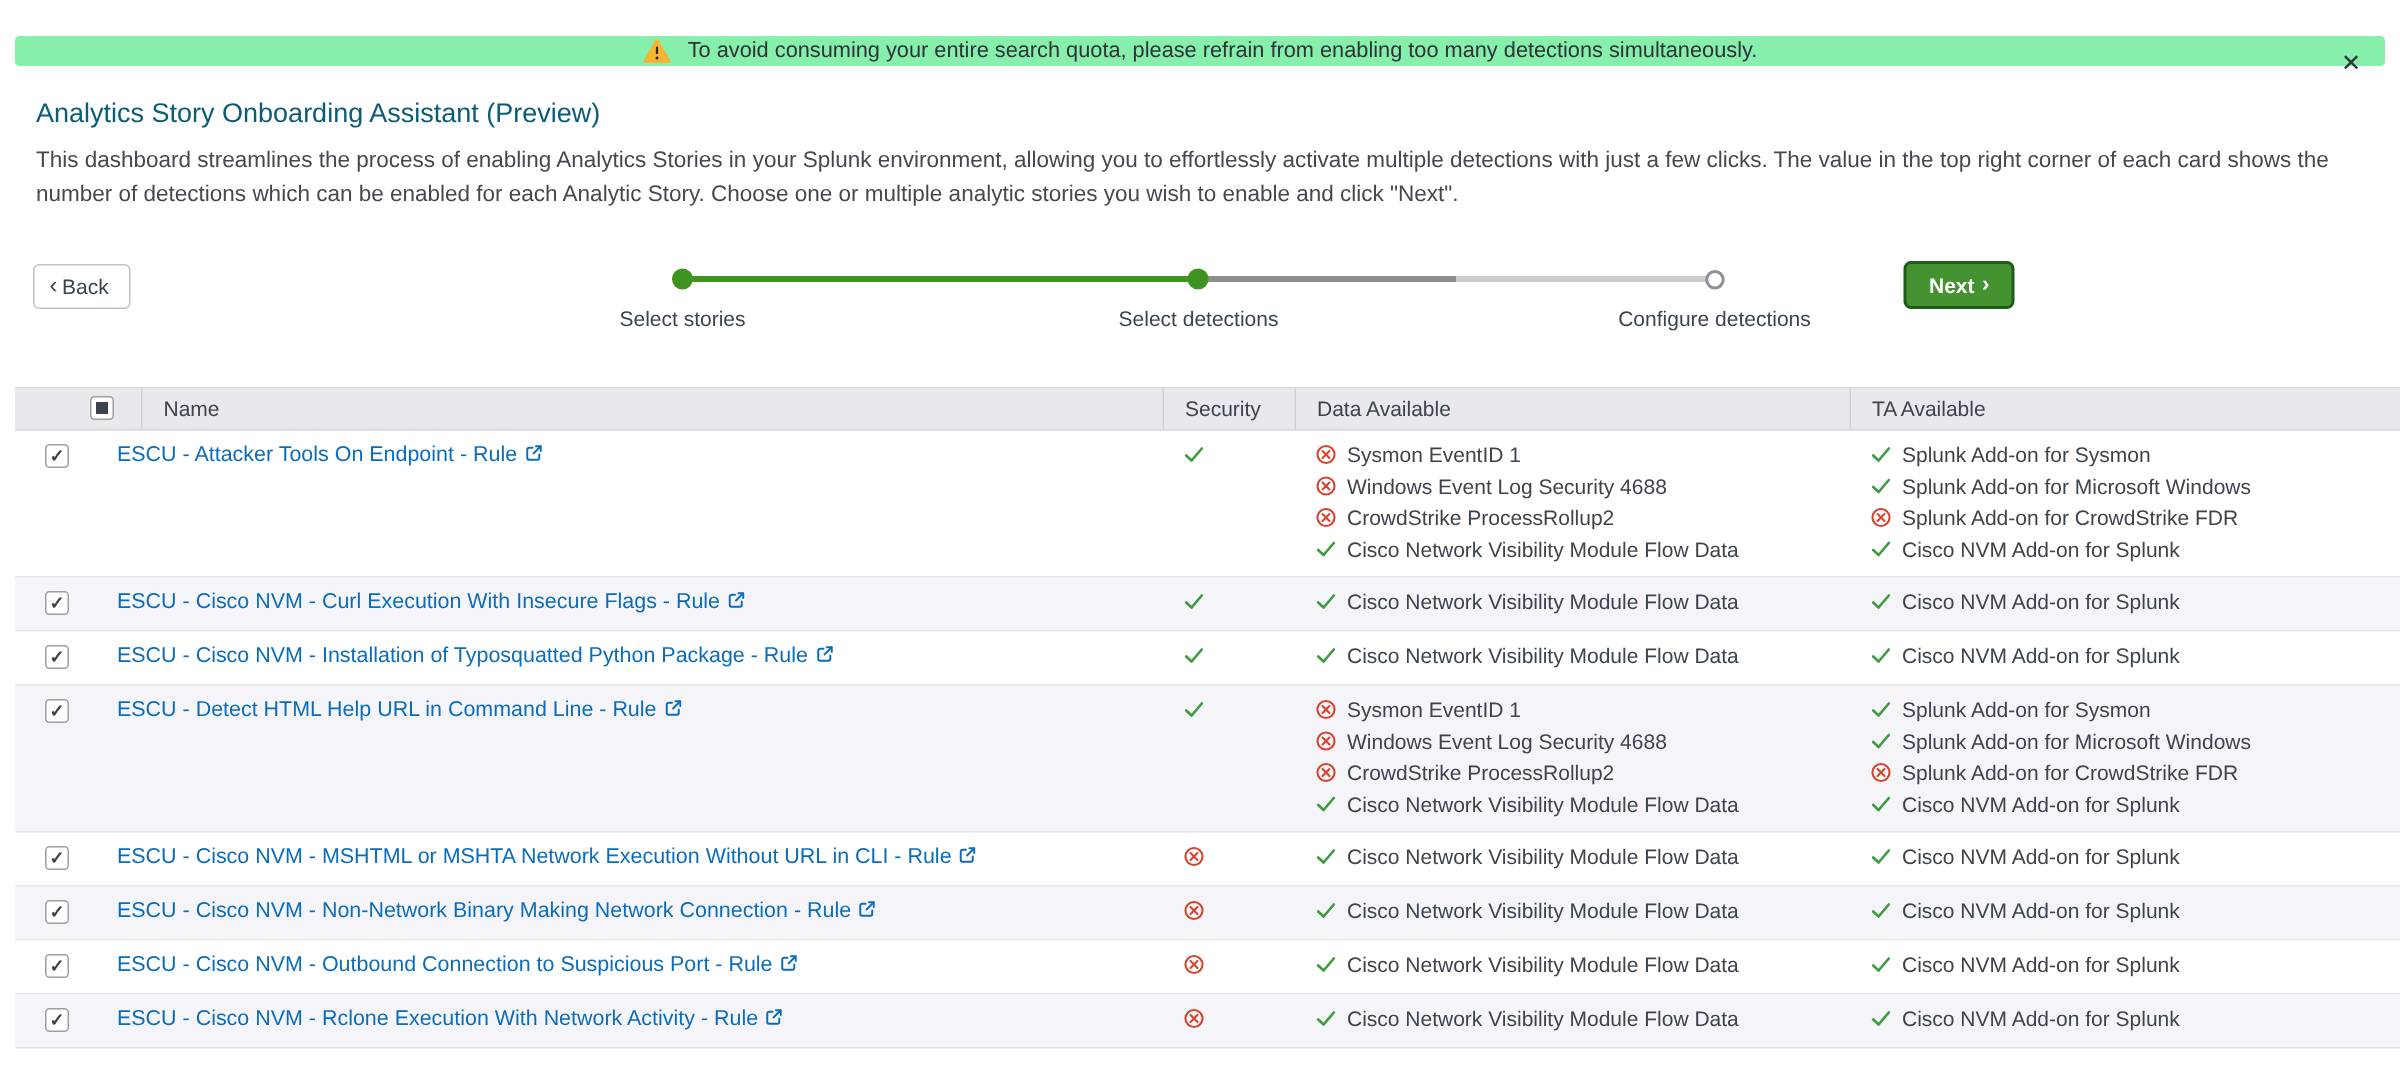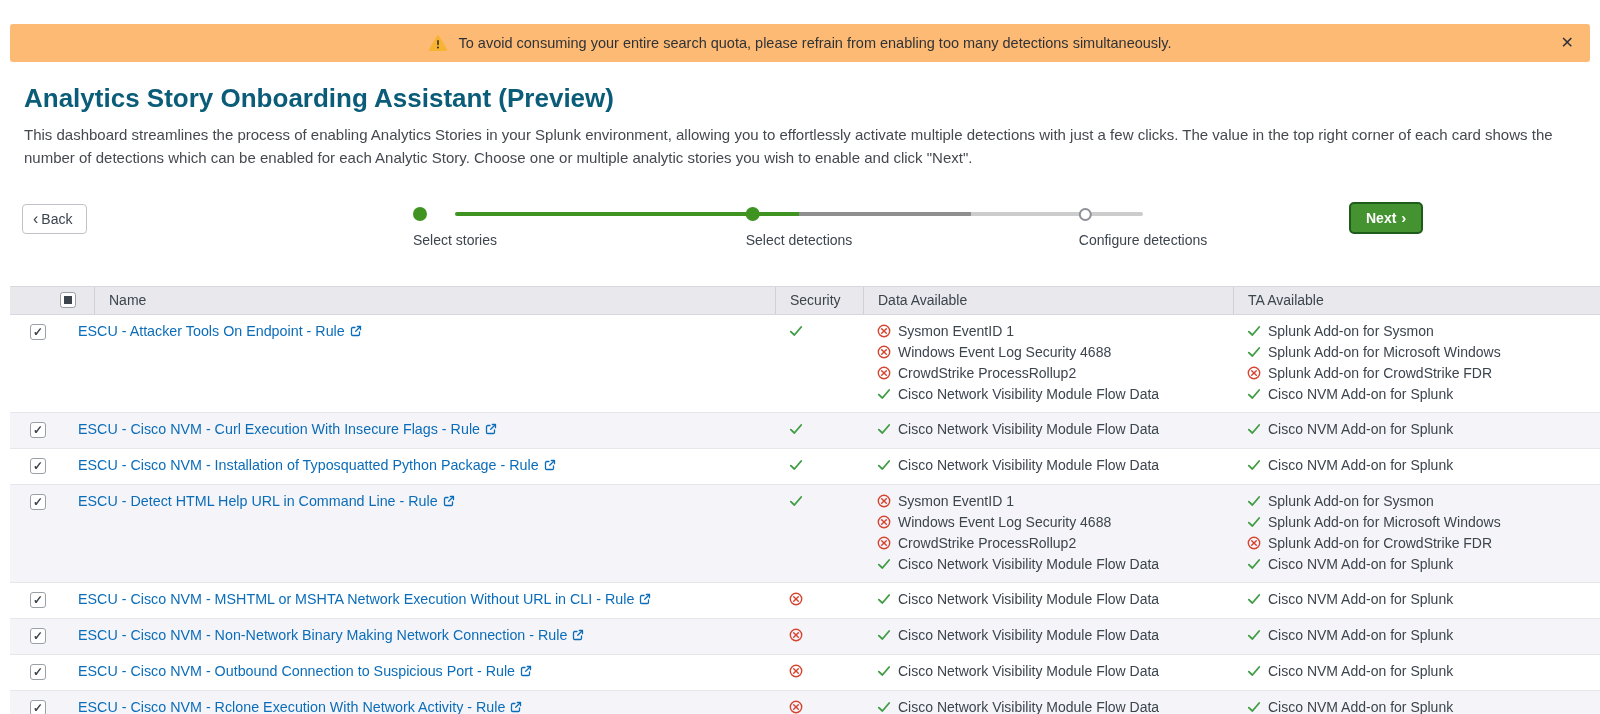--- a/index.html
+++ b/index.html
@@ -4,52 +4,52 @@
 <style>
   * { box-sizing: border-box; }
   html,body { margin:0; padding:0; }
   body {
     width:1600px; min-height:714px; background:#ffffff;
     font-family:"Liberation Sans", sans-serif; color:#3c444d;
   }
 
   
   .banner {
-    margin:24px 10px 0 10px; height:38px; background:#fdba74;
+    margin:24px 10px 0 10px; height:20px; background:#86efac;
     border-radius:3px; display:flex; align-items:center; position:relative;
   }
   .banner-inner { margin:0 auto; display:flex; align-items:center; gap:10px; font-size:14.5px; color:#2f3338; }
   .banner-close {
     position:absolute; right:14px; top:9px; background:none; border:none;
     font-size:16px; color:#2f3338; cursor:pointer; line-height:1; padding:2px;
   }
 
   
-  h1.page-title { margin:21px 24px 0 24px; font-size:26px; font-weight:bold; color:#0a5c78; }
+  h1.page-title { margin:21px 24px 0 24px; font-size:18px; font-weight:normal; color:#0a5c78; }
   p.page-desc { margin:9px 24px 0 24px; font-size:15px; line-height:1.55; color:#45494f; }
 
   
   .wizard { position:relative; height:62px; margin-top:28px; }
   .back-btn {
     position:absolute; left:22px; top:6px; display:inline-flex; align-items:center; gap:2px;
     background:#fff; border:1px solid #bfc3c7; border-radius:4px; color:#3c444d;
     font-size:14px; padding:6px 14px 6px 10px; cursor:pointer; font-family:inherit;
   }
   .back-btn .chev { font-size:16px; line-height:1; margin-right:1px; }
   .next-btn {
-    position:absolute; left:1349px; top:4px; display:inline-flex; align-items:flex-start; gap:5px;
+    position:absolute; left:1269px; top:4px; display:inline-flex; align-items:flex-start; gap:5px;
     background:#459230; border:2px solid #1e5c1a; border-radius:5px; color:#fff;
     font-size:14px; font-weight:bold; padding:6px 15px; cursor:pointer; font-family:inherit;
   }
   .next-btn .chev { font-size:15px; line-height:1; }
   .track-area { position:absolute; left:455px; width:688px; top:14px; height:4px; }
   .track { display:flex; height:4px; border-radius:2px; overflow:hidden; }
   .seg1 { flex:1; background:#3f9421; }
   .seg2 { flex:1; background:linear-gradient(to right,#8f8f8f 0 50%, #cccccc 50% 100%); }
-  .step { position:absolute; top:-5px; display:flex; flex-direction:column; transform:translateX(-50%); }
+  .step { position:absolute; top:-5px; display:flex; flex-direction:column; align-items:center; transform:translateX(-50%); }
   .step.s0 { left:0; } .step.s1 { left:50%; } .step.s2 { left:100%; }
   .dot { width:14px; height:14px; border-radius:50%; background:#3f9421; }
   .step.pending .dot { width:13px; height:13px; background:#fff; border:2px solid #8d9096; margin-top:1px; }
   .step-label { margin-top:11px; font-size:14px; color:#3c444d; white-space:nowrap; }
 
   
   .table { margin:26px 0 0 10px; font-size:14px; border-bottom:1px solid #e3e3e8; }
   .thead {
     display:grid; grid-template-columns:54px minmax(0,1fr) 88px 370px 367px;
     background:#e8e8ed; height:29px; align-items:stretch;

